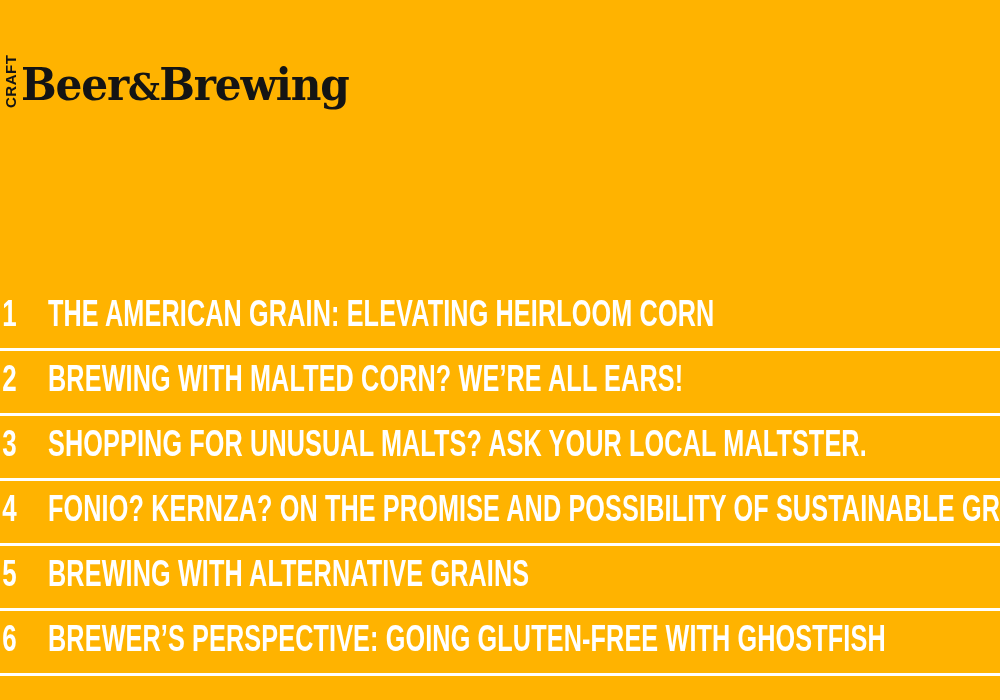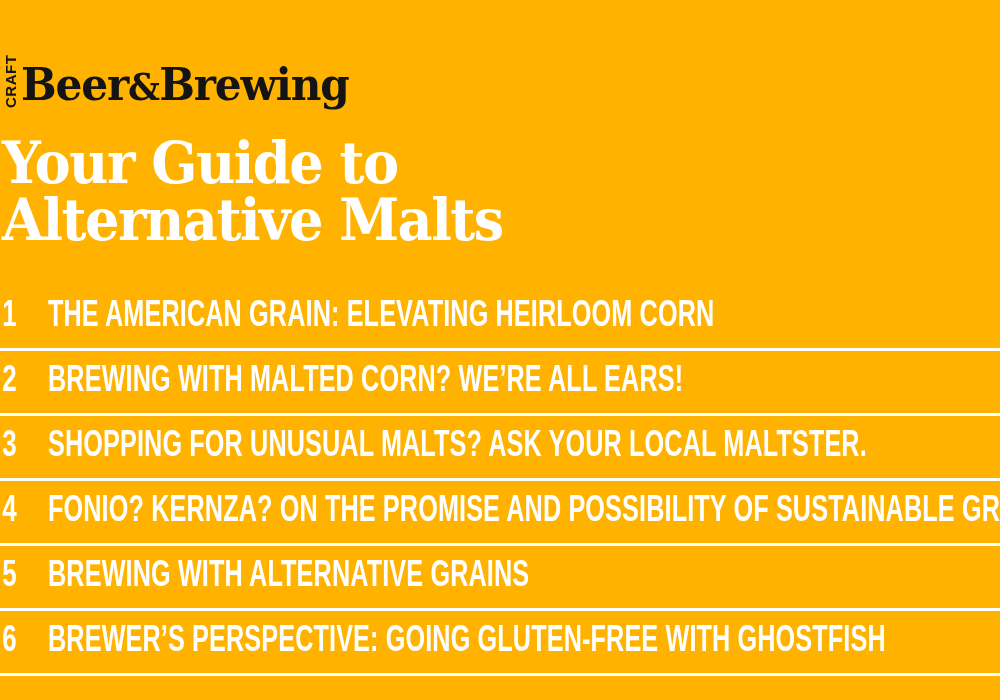--- a/index.html
+++ b/index.html
@@ -134,24 +134,20 @@
 </head>
 <body>
 
 <div class="page">
 
   <div class="masthead">
     <div class="craft-mark">CRAFT</div>
     <div class="brand-wordmark"><span>Beer</span><span class="amp">&amp;</span><span>Brewing</span></div>
   </div>
 
-  <div class="headline">
-    <div class="headline-line">Your Guide to</div>
-    <div class="headline-line">Alternative Malts</div>
-  </div>
 
   <div class="toc">
 
     <div class="toc-row">
       <div class="toc-num">1</div>
       <div class="toc-title">THE AMERICAN GRAIN: ELEVATING HEIRLOOM CORN</div>
     </div>
 
     <div class="toc-row">
       <div class="toc-num">2</div>

